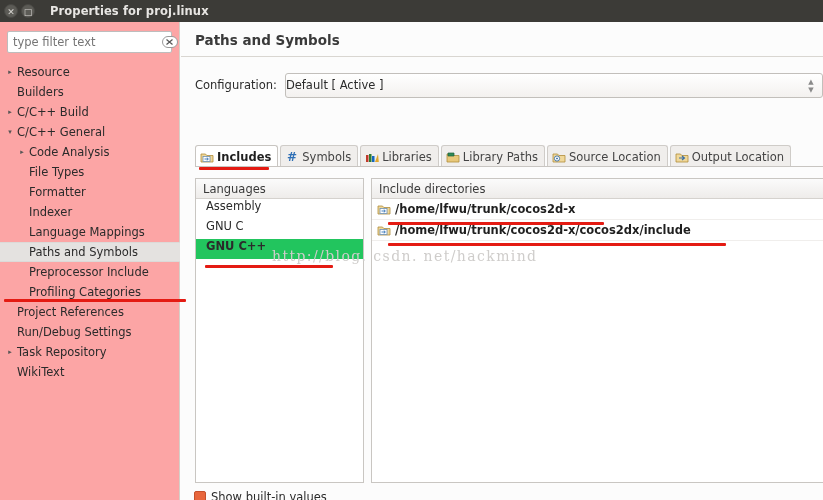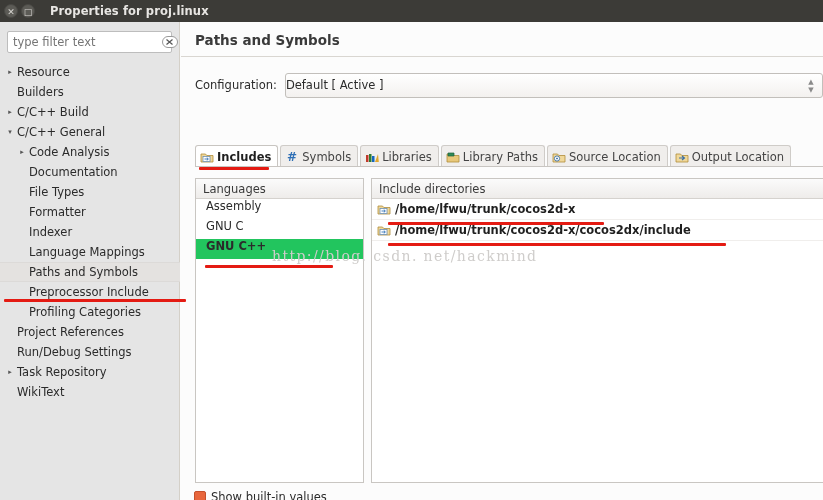--- a/index.html
+++ b/index.html
@@ -43,21 +43,21 @@
     font-size: 11.5px;
     font-weight: bold;
     margin-left: 12px;
     letter-spacing: .1px;
   }
 
   
   .leftpane {
     position: absolute; top: 22px; left: 0;
     width: 180px; height: 478px;
-    background: #e5e5e5;
+    background: #fca5a5;
     border-right: 1px solid #d4d0c8;
   }
   .filterbox {
     position: absolute; top: 9px; left: 7px;
     width: 165px; height: 22px;
     background: #ffffff;
     border: 1px solid #bdbdbd;
     border-radius: 2px;
     display: flex; align-items: center;
   }
@@ -302,24 +302,20 @@
           <span class="twisty" style="margin-left: 4px;">▸</span>
           <span class="tree-label">C/C++ Build</span>
         </div>
         <div class="tree-row">
           <span class="twisty" style="margin-left: 4px;">▾</span>
           <span class="tree-label">C/C++ General</span>
         </div>
         <div class="tree-row">
           <span class="twisty" style="margin-left: 16px;">▸</span>
           <span class="tree-label">Code Analysis</span>
-        </div>
-        <div class="tree-row">
-          <span class="twisty" style="margin-left: 16px;"></span>
-          <span class="tree-label">Documentation</span>
         </div>
         <div class="tree-row">
           <span class="twisty" style="margin-left: 16px;"></span>
           <span class="tree-label">File Types</span>
         </div>
         <div class="tree-row">
           <span class="twisty" style="margin-left: 16px;"></span>
           <span class="tree-label">Formatter</span>
         </div>
         <div class="tree-row">

